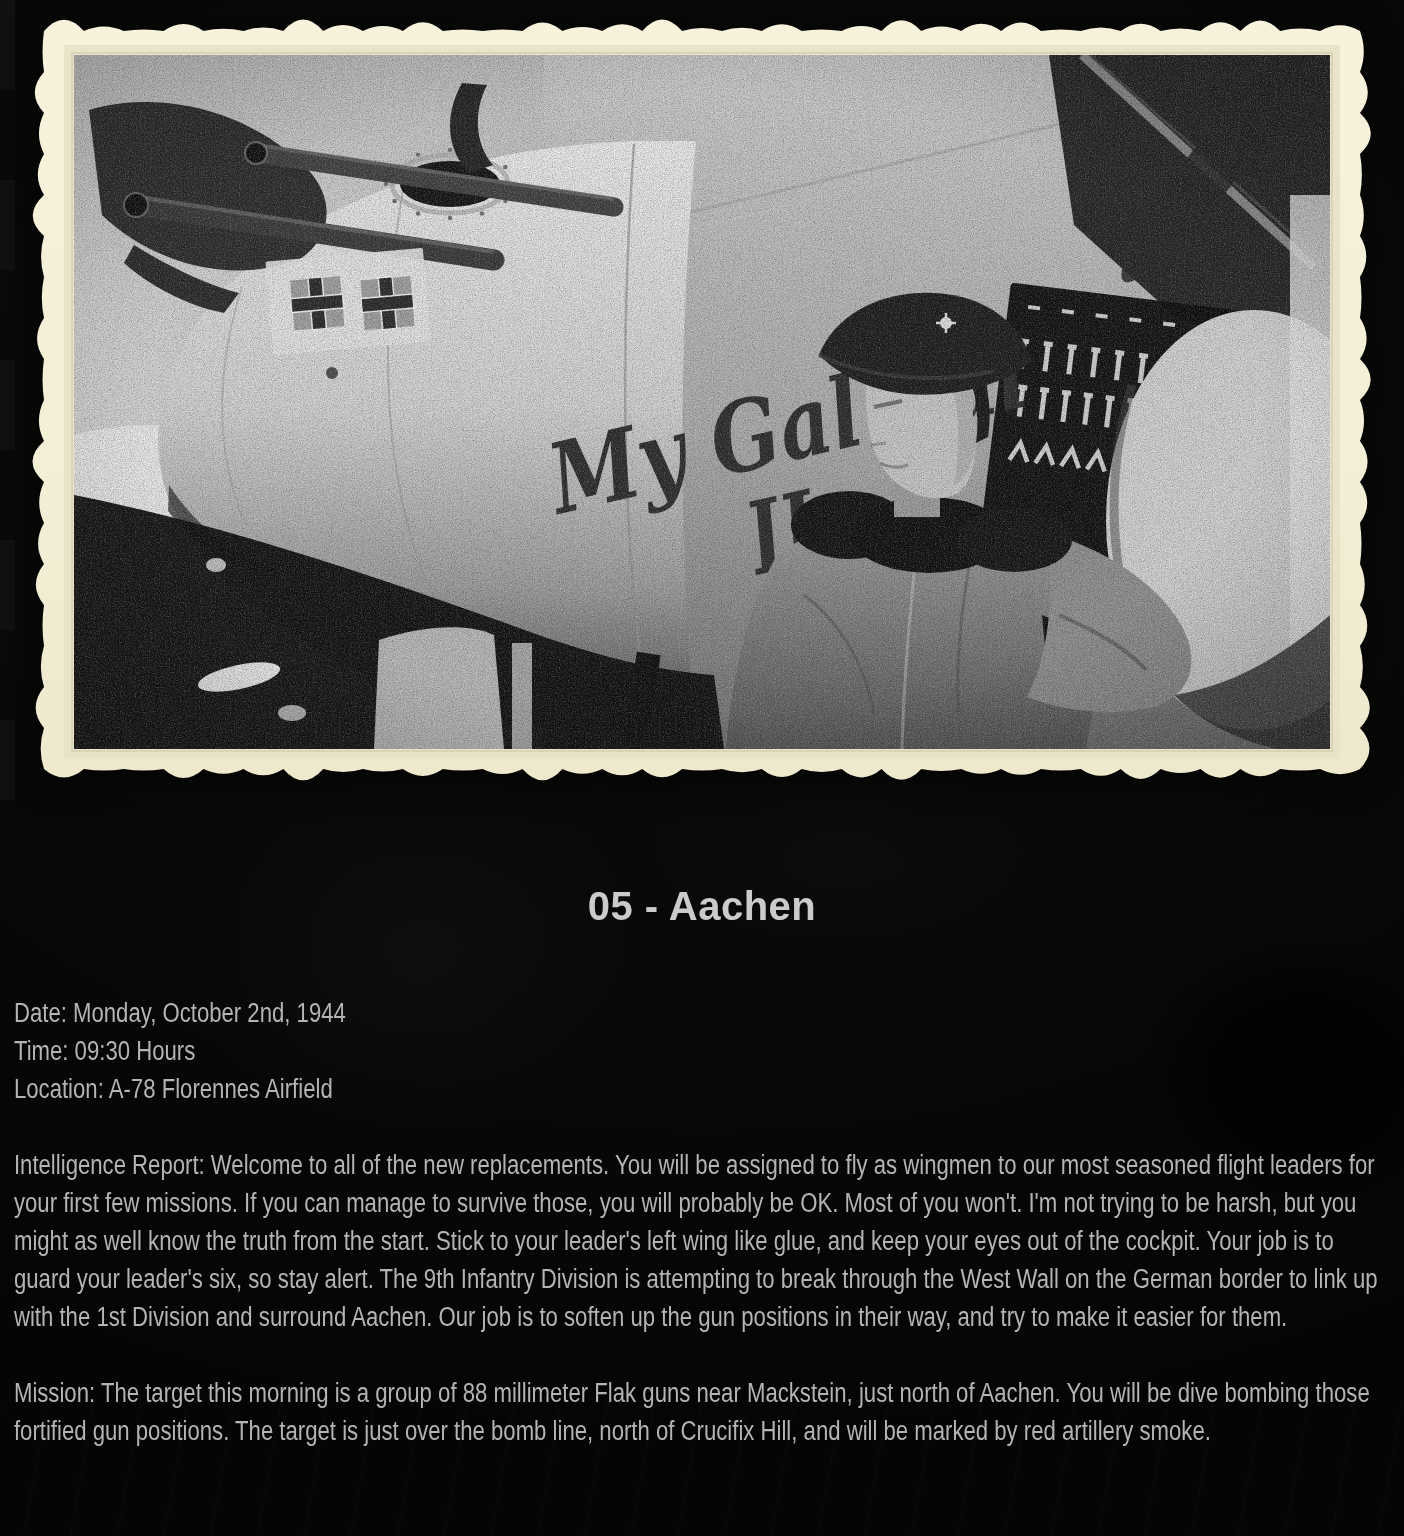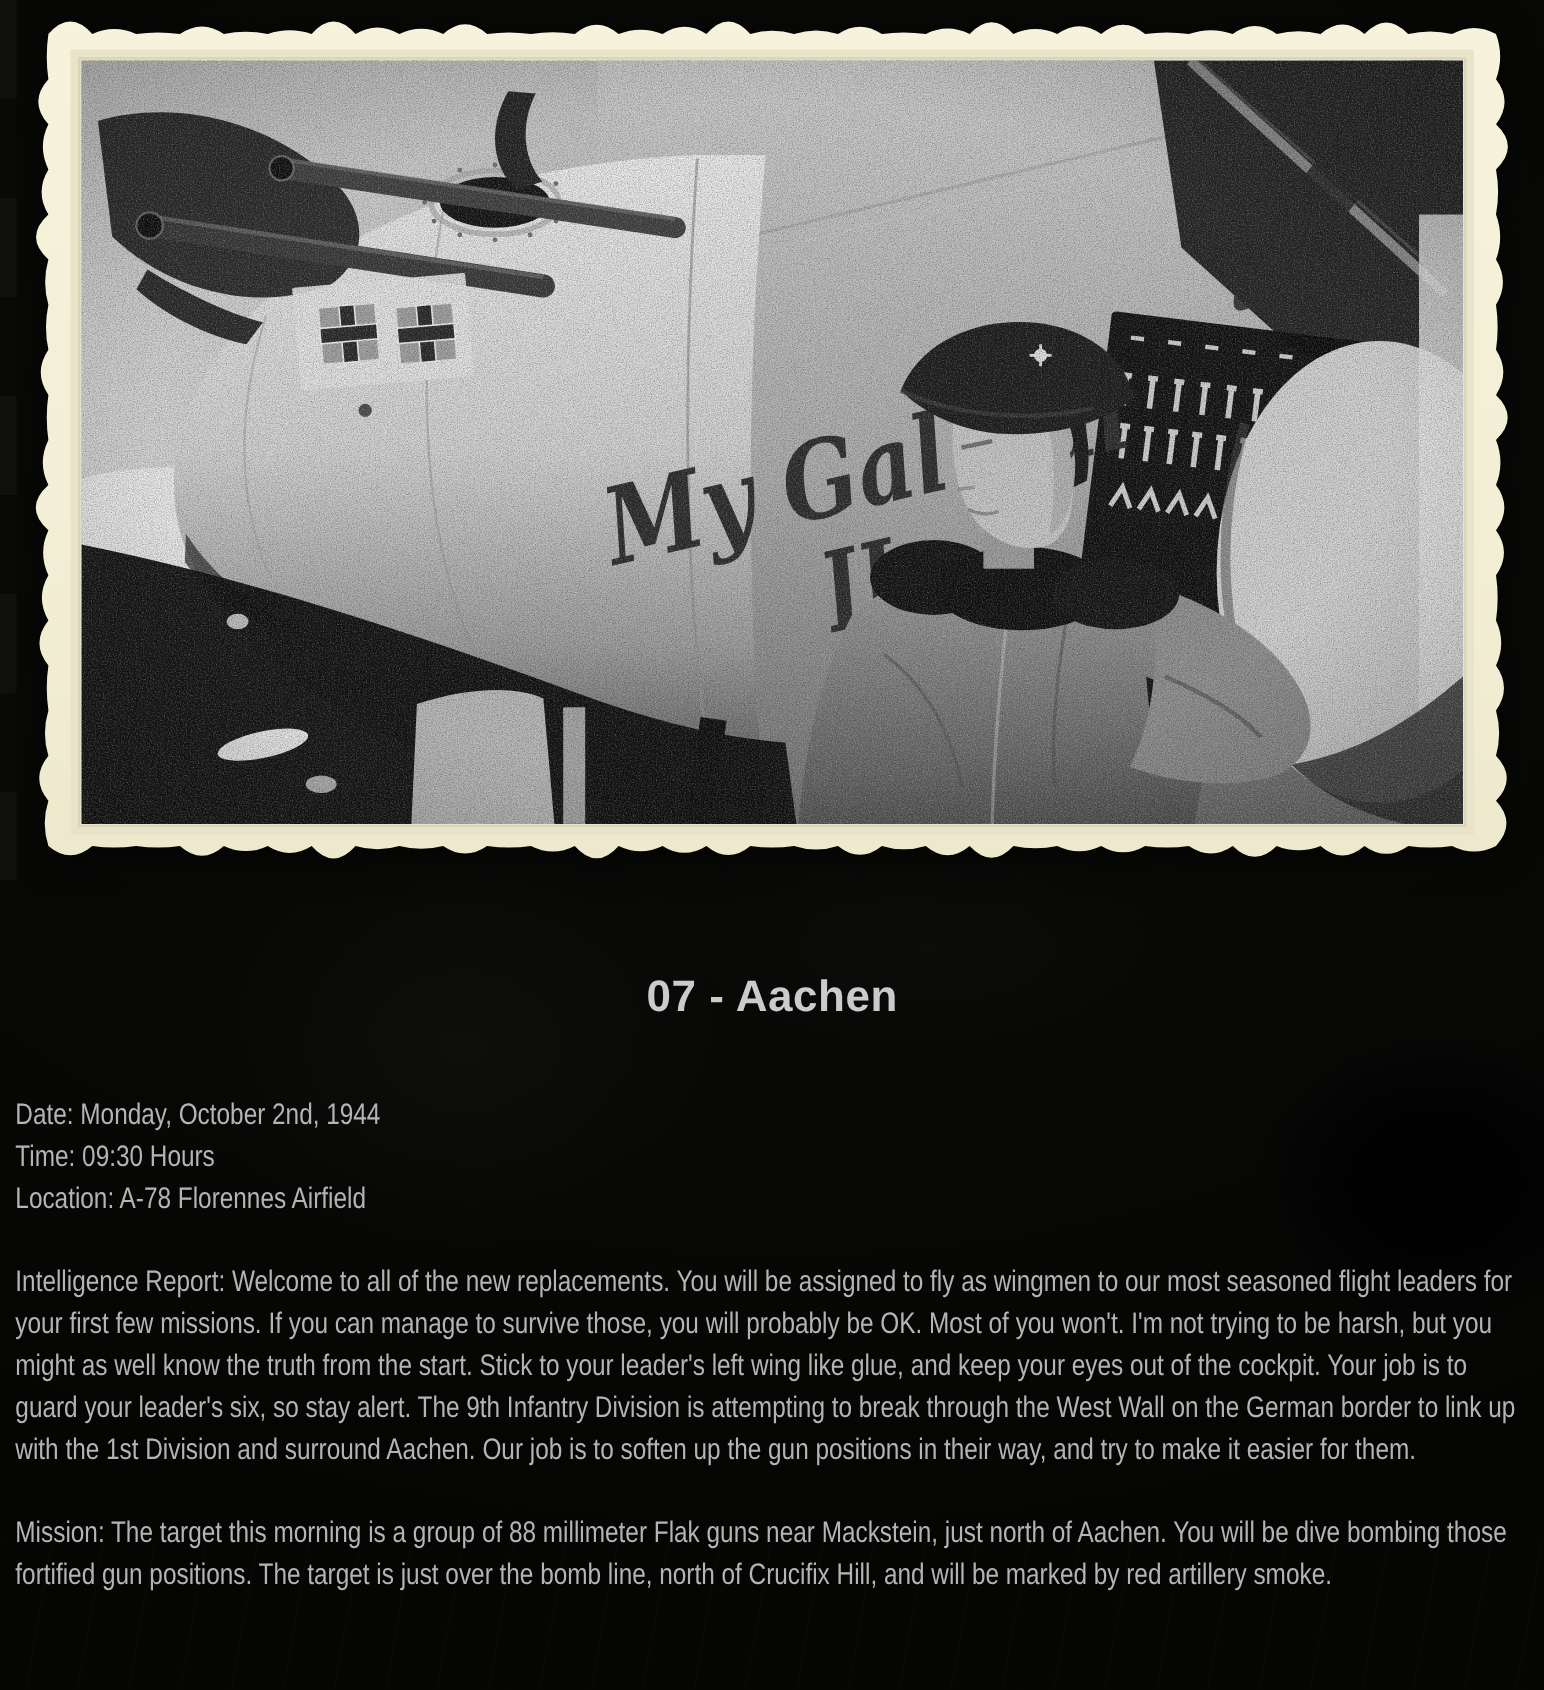--- a/index.html
+++ b/index.html
@@ -271,21 +271,21 @@
       </g>
     </g>
   </g>
 
   <rect x="56" y="50" width="1256" height="694" fill="url(#vinG)"></rect>
   <rect x="56" y="50" width="1256" height="694" filter="url(#grainD)" opacity=".4"></rect>
   <rect x="56" y="50" width="1256" height="694" filter="url(#grainL)" opacity=".3"></rect>
 </svg>
 </div>
 
-<div class="title-row">07 - Aachen</div>
+<div class="title-row">05 - Aachen</div>
 
 <div class="content">
   <div class="meta-line">Date: Monday, October 2nd, 1944</div>
   <div class="meta-line">Time: 09:30 Hours</div>
   <div class="meta-line">Location: A-78 Florennes Airfield</div>
   <div class="para">Intelligence Report: Welcome to all of the new replacements. You will be assigned to fly as wingmen to our most seasoned flight leaders for your first few missions. If you can manage to survive those, you will probably be OK. Most of you won't. I'm not trying to be harsh, but you might as well know the truth from the start. Stick to your leader's left wing like glue, and keep your eyes out of the cockpit. Your job is to guard your leader's six, so stay alert. The 9th Infantry Division is attempting to break through the West Wall on the German border to link up with the 1st Division and surround Aachen. Our job is to soften up the gun positions in their way, and try to make it easier for them.</div>
   <div class="para">Mission: The target this morning is a group of 88 millimeter Flak guns near Mackstein, just north of Aachen. You will be dive bombing those fortified gun positions. The target is just over the bomb line, north of Crucifix Hill, and will be marked by red artillery smoke.</div>
 </div>
 
 </body></html>

